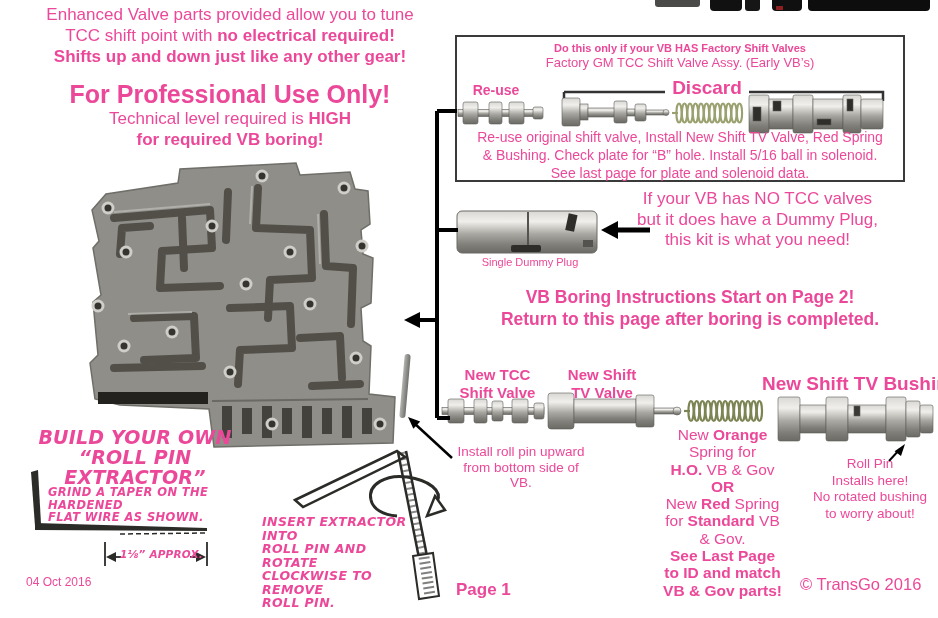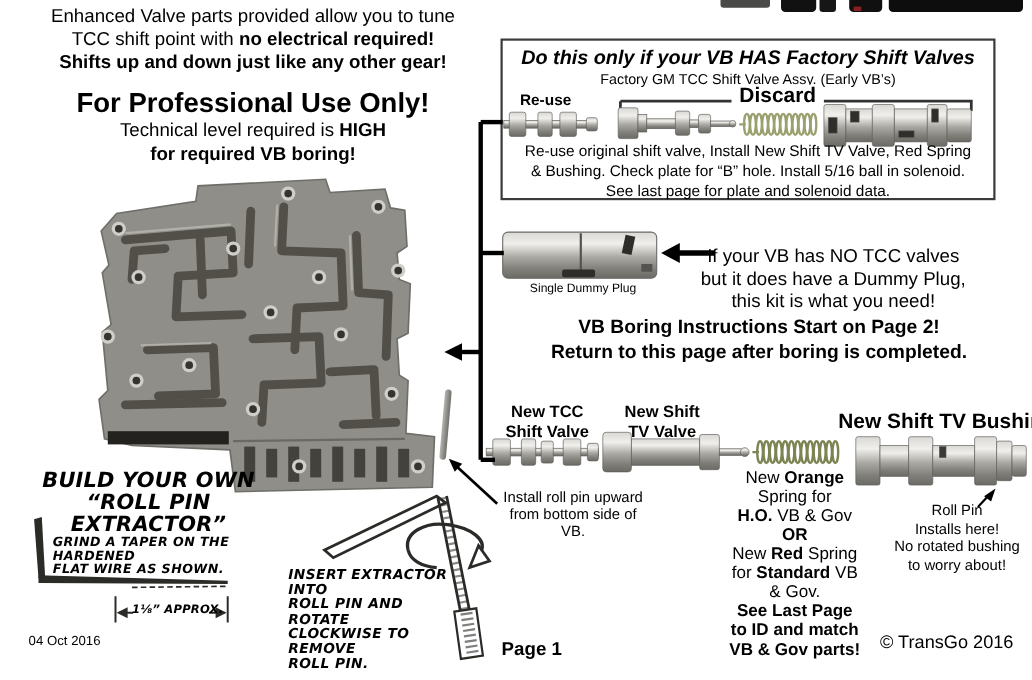--- a/index.html
+++ b/index.html
@@ -1,17 +1,17 @@
 <!DOCTYPE html>
 <html><head>
 <meta charset="utf-8">
 <style>
   html,body{margin:0;padding:0;background:#fff;}
   .page{position:relative;width:938px;height:618px;background:#ffffff;
-        font-family:"Liberation Sans",sans-serif;color:#000000;overflow:hidden;}
+        font-family:"Liberation Sans",sans-serif;color:#ec4899;overflow:hidden;}
   .abs{position:absolute;}
   .ctr{text-align:center;}
   .b{font-weight:bold;}
   .nw{white-space:nowrap;}
   .hand{font-family:"DejaVu Sans",sans-serif;font-style:italic;font-weight:bold;letter-spacing:.2px;}
   svg{display:block;}
   .z1{z-index:1}.z2{z-index:2}.z3{z-index:3}
 </style>
 </head>
 <body>
@@ -30,21 +30,21 @@
   <div class="abs ctr z3" style="left:10px;top:4px;width:440px;font-size:17px;line-height:21px;">
     <div>Enhanced Valve parts provided allow you to tune</div>
     <div><span>TCC shift point with </span><span class="b">no electrical required!</span></div>
     <div class="b">Shifts up and down just like any other gear!</div>
     <div class="b" style="font-size:25px;line-height:28px;margin-top:13px;">For Professional Use Only!</div>
     <div><span>Technical level required is </span><span class="b">HIGH</span></div>
     <div class="b">for required VB boring!</div>
   </div>
 
   <div class="abs z2" style="left:455px;top:35px;width:446px;height:143px;border:2px solid #3a3a3a;background:#fff;">
-    <div class="ctr b" style="margin-top:5px;font-size:18px;font-style:italic;">Do this only if your VB HAS Factory Shift Valves</div>
+    <div class="ctr b" style="margin-top:5px;font-size:11px;">Do this only if your VB HAS Factory Shift Valves</div>
     <div class="ctr" style="margin-top:1px;font-size:13px;">Factory GM TCC Shift Valve Assy. (Early VB’s)</div>
     <div class="abs b ctr" style="left:6px;top:45px;width:66px;font-size:14px;">Re-use</div>
     <div class="abs b ctr" style="left:210px;top:40px;width:80px;font-size:19px;background:#fff;">Discard</div>
 
     <svg class="abs" style="left:0;top:47px;" width="446" height="56" viewBox="0 0 446 56">
       <defs>
         <linearGradient id="g1" x1="0" y1="0" x2="0" y2="1">
           <stop offset="0" stop-color="#d9d8d4"></stop>
             <stop offset=".25" stop-color="#f0efeb"></stop>
           <stop offset=".55" stop-color="#a8a7a1"></stop>
@@ -216,21 +216,21 @@
       </linearGradient>
     </defs>
     <rect x="2" y="9" width="140" height="42" rx="5" fill="url(#g3)" stroke="#6a6a66"></rect>
     <line x1="73" y1="10" x2="73" y2="50" stroke="#55534f" stroke-width="2"></line>
     <rect x="112" y="12" width="9" height="17" fill="#2e2d2a" transform="rotate(12 116 20)"></rect>
     <rect x="56" y="43" width="30" height="7" rx="2" fill="#2e2d2a"></rect>
     <rect x="128" y="38" width="10" height="7" fill="#55534f"></rect>
   </svg>
   <div class="abs ctr z3" style="left:455px;top:256px;width:150px;font-size:11px;">Single Dummy Plug</div>
 
-  <div class="abs ctr z3" style="left:615px;top:223px;width:285px;font-size:17px;line-height:20.5px;">
+  <div class="abs ctr z3" style="left:615px;top:189px;width:285px;font-size:17px;line-height:20.5px;">
     <div>If your VB has NO TCC valves</div>
     <div>but it does have a Dummy Plug,</div>
     <div>this kit is what you need!</div>
   </div>
 
   <div class="abs ctr b z3" style="left:455px;top:287px;width:470px;font-size:17.5px;line-height:21.5px;">
     <div>VB Boring Instructions Start on Page 2!</div>
     <div>Return to this page after boring is completed.</div>
   </div>
 

